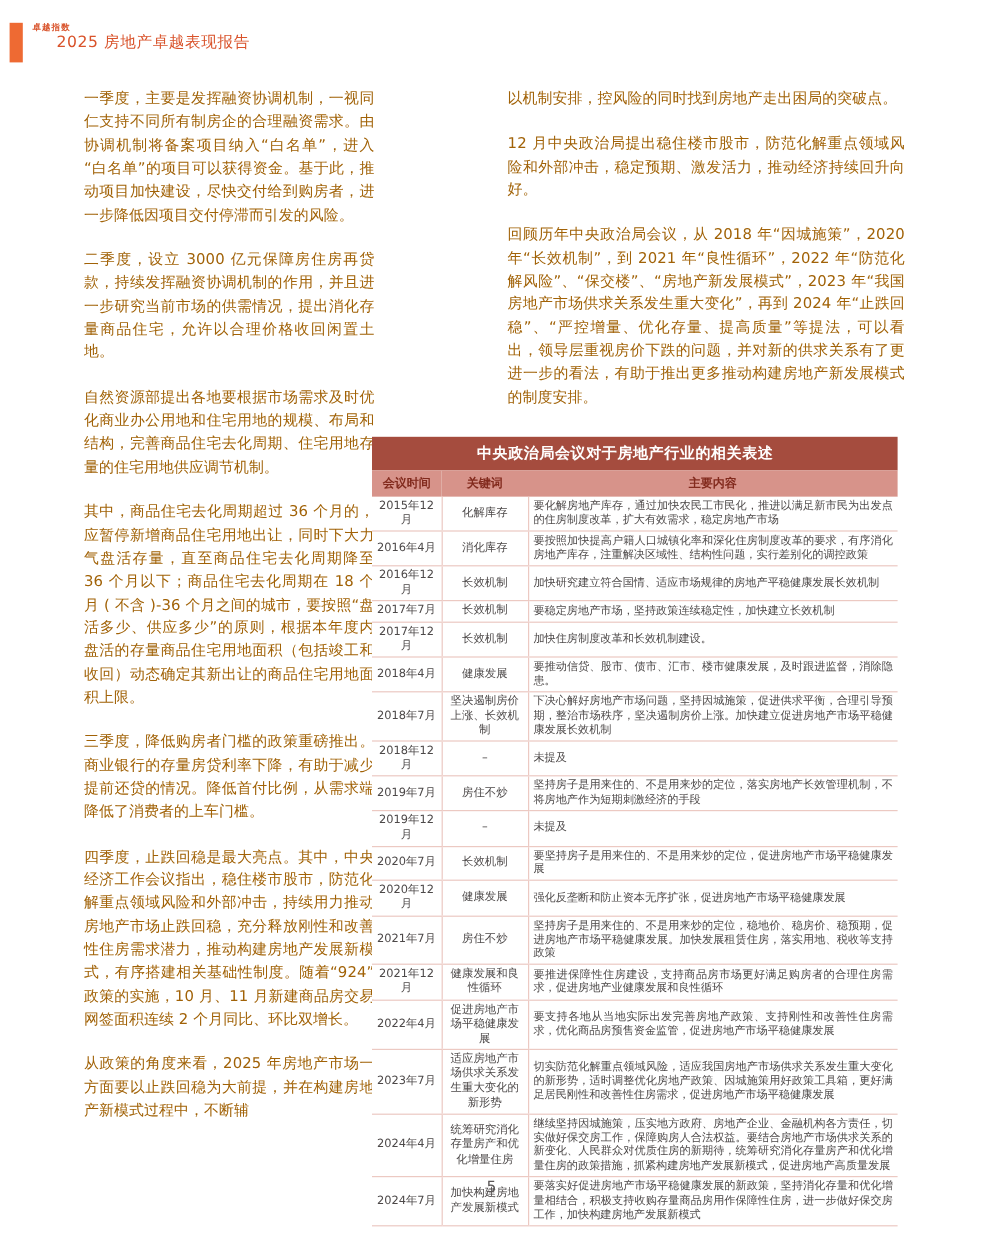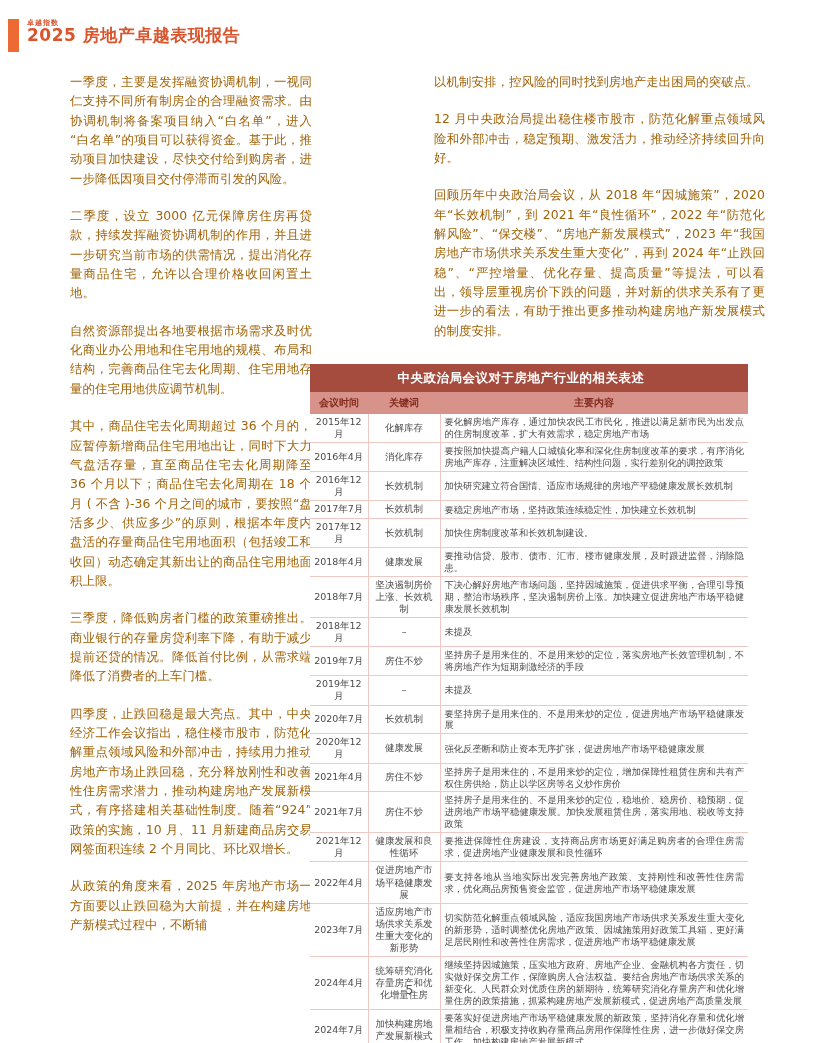--- a/index.html
+++ b/index.html
@@ -8,24 +8,24 @@
     width:819px;height:1043px;
     background:#ffffff;
     font-family:"DejaVu Sans",sans-serif;
     overflow:hidden;
   }
   
   .brand{position:absolute;left:8px;top:18px;height:36px;}
   .brand-bar{position:absolute;left:0;top:1px;width:11px;height:33px;background:#ee6a33;}
   .brand-text{position:absolute;left:19px;top:0;white-space:nowrap;color:#d9532b;}
   .brand-small{font-size:7px;font-weight:bold;letter-spacing:1px;line-height:10px;}
-  .brand-title{font-size:17px;font-weight:bold;letter-spacing:0.5px;line-height:15px;}
+  .brand-title{font-size:13px;font-weight:normal;letter-spacing:0.5px;line-height:15px;margin-left:20px;}
   
   .col-left{position:absolute;left:70px;top:72px;width:242px;}
-  .col-right{position:absolute;left:434px;top:72px;width:331px;}
+  .col-right{position:absolute;left:423px;top:72px;width:331px;}
   .body-p{
     margin:0 0 18px 0;
     font-size:12.4px;line-height:1.56;
     color:#a16207;text-align:justify;
     letter-spacing:0.1px;
   }
   
   .table-wrap{position:absolute;left:310px;top:364px;width:438px;}
   .tbl-title{
     background:#a54c3e;color:#ffffff;
@@ -179,25 +179,20 @@
             <td class="c-key">长效机制</td>
             <td class="c-content">要坚持房子是用来住的、不是用来炒的定位，促进房地产市场平稳健康发展</td>
           </tr>
 
           <tr>
             <td class="c-date">2020年12月</td>
             <td class="c-key">健康发展</td>
             <td class="c-content">强化反垄断和防止资本无序扩张，促进房地产市场平稳健康发展</td>
           </tr>
 
-          <tr>
-            <td class="c-date">2021年4月</td>
-            <td class="c-key">房住不炒</td>
-            <td class="c-content">坚持房子是用来住的，不是用来炒的定位，增加保障性租赁住房和共有产权住房供给，防止以学区房等名义炒作房价</td>
-          </tr>
 
           <tr>
             <td class="c-date">2021年7月</td>
             <td class="c-key">房住不炒</td>
             <td class="c-content">坚持房子是用来住的、不是用来炒的定位，稳地价、稳房价、稳预期，促进房地产市场平稳健康发展。加快发展租赁住房，落实用地、税收等支持政策</td>
           </tr>
 
           <tr>
             <td class="c-date">2021年12月</td>
             <td class="c-key">健康发展和良性循环</td>

